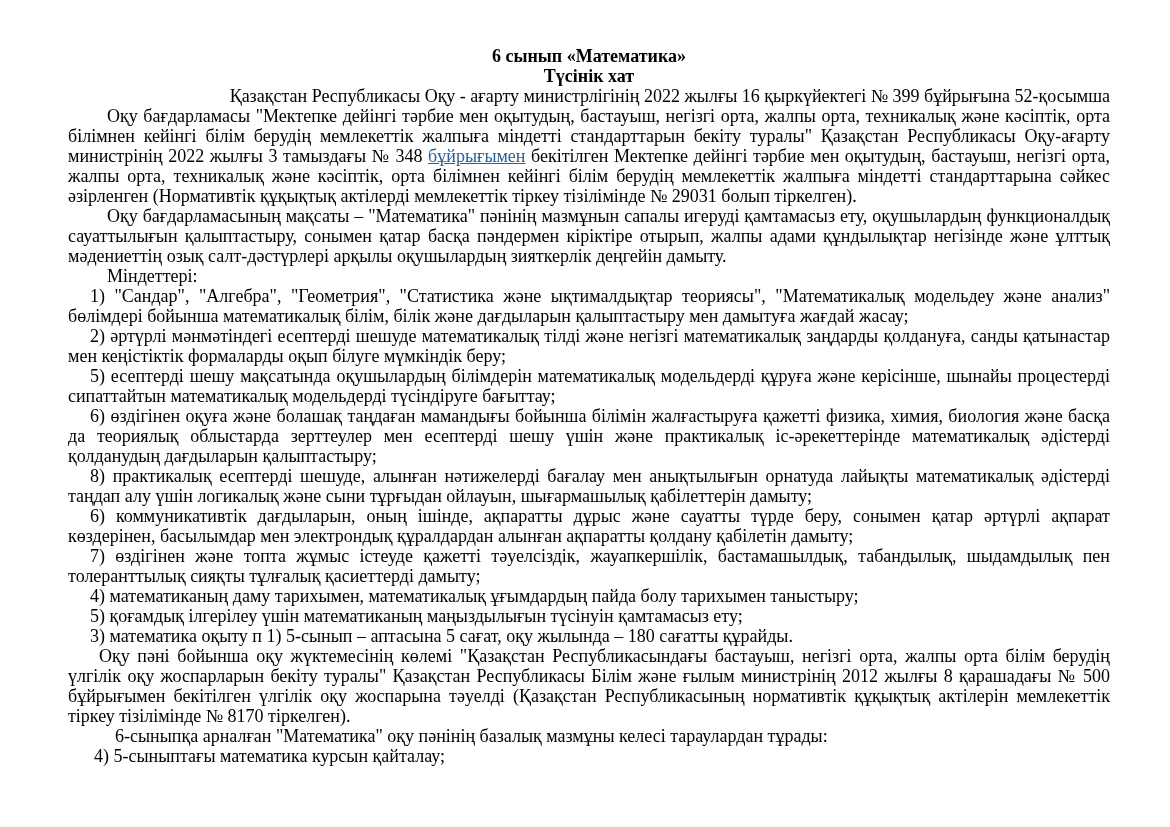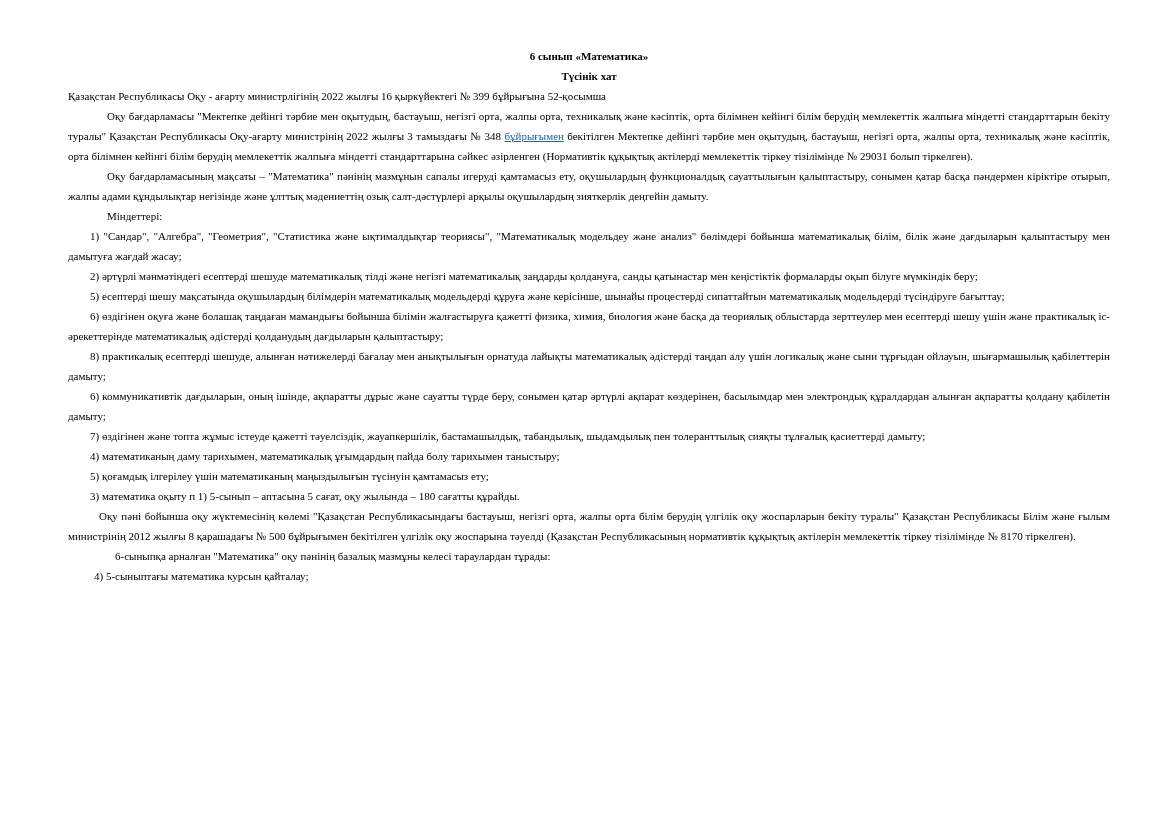--- a/index.html
+++ b/index.html
@@ -11,32 +11,32 @@
     position: relative;
     width: 1170px;
     height: 827px;
     background: #ffffff;
     overflow: hidden;
     color: #000000;
   }
   .content {
     padding: 46px 60px 0 68px;
     font-family: "Liberation Serif", "DejaVu Serif", serif;
-    font-size: 11px;
+    font-size: 18px;
     line-height: 20px;
     text-align: justify;
   }
   .content p { margin: 0; }
   .doc-title {
     text-align: center;
     font-weight: bold;
     text-indent: 0;
   }
   .annex-line {
-    text-align: left;
+    text-align: right;
     text-indent: 0;
   }
   .indent-para     { text-indent: 39px; }
   .indent-task     { text-indent: 22px; }
   .indent-workload { text-indent: 31px; }
   .indent-intro    { text-indent: 47px; }
   .indent-chapter  { text-indent: 26px; }
   a.doc-link {
     color: #2a6099;
     text-decoration: underline;

